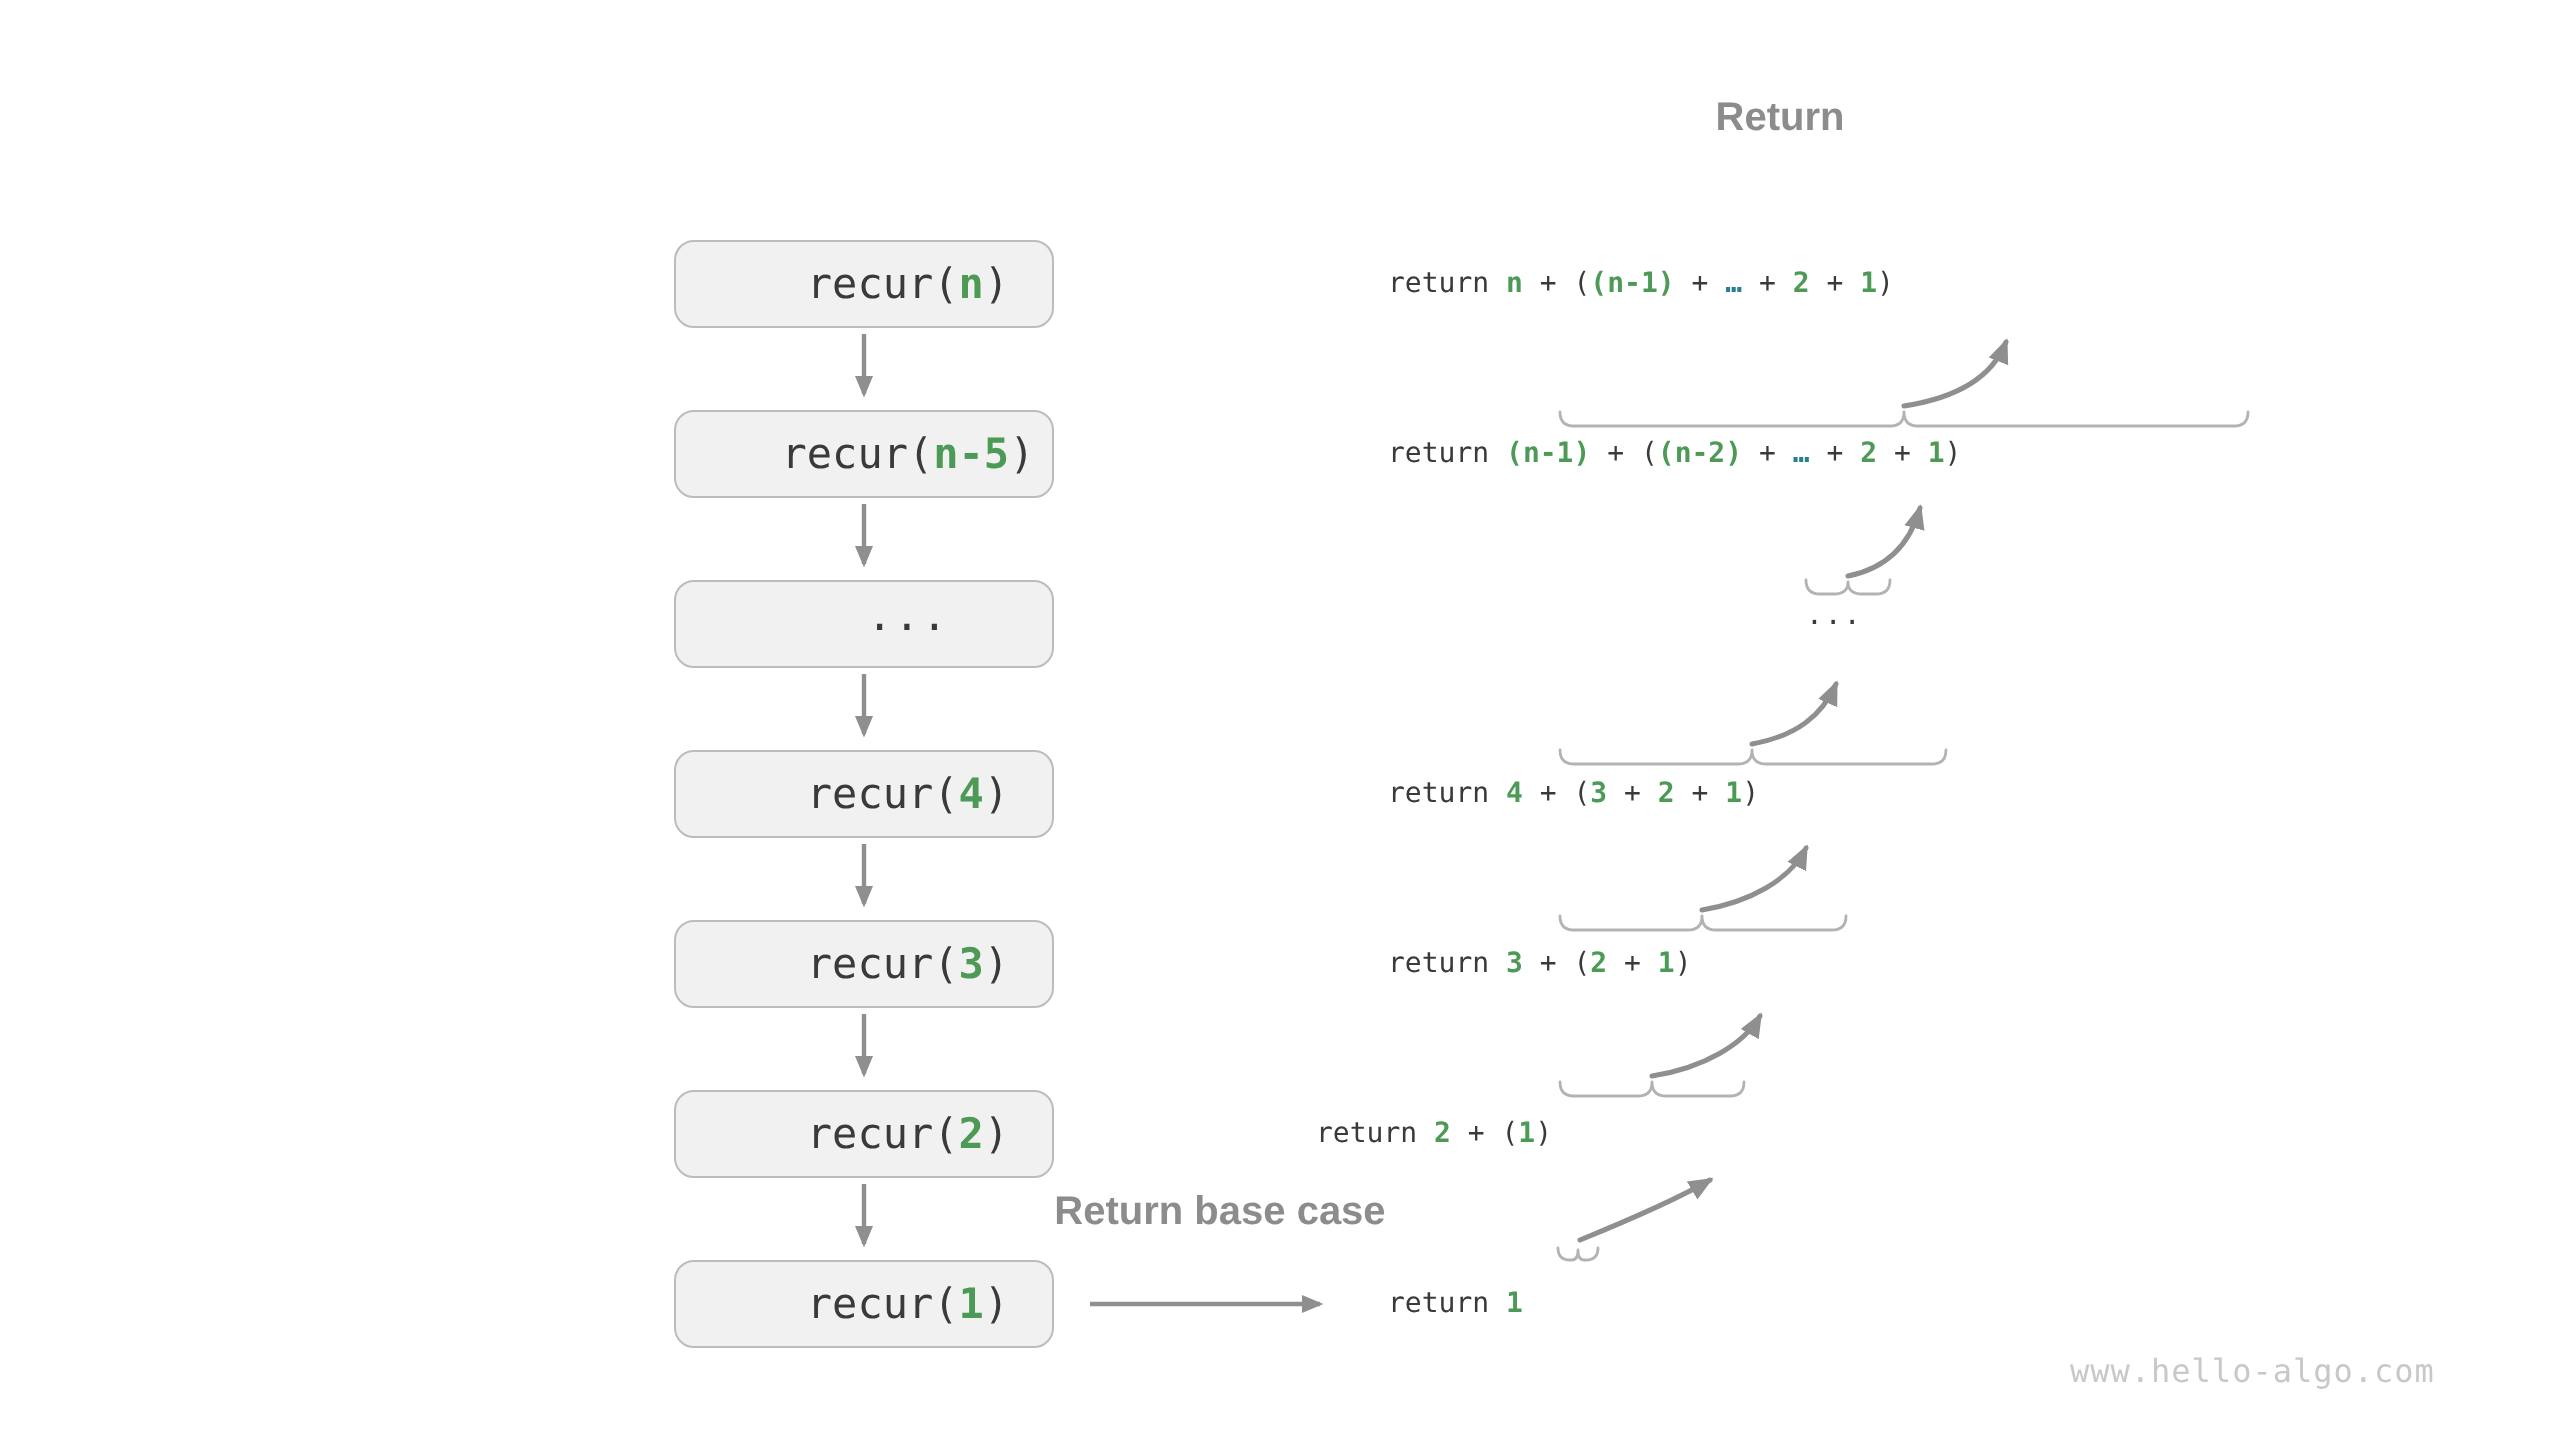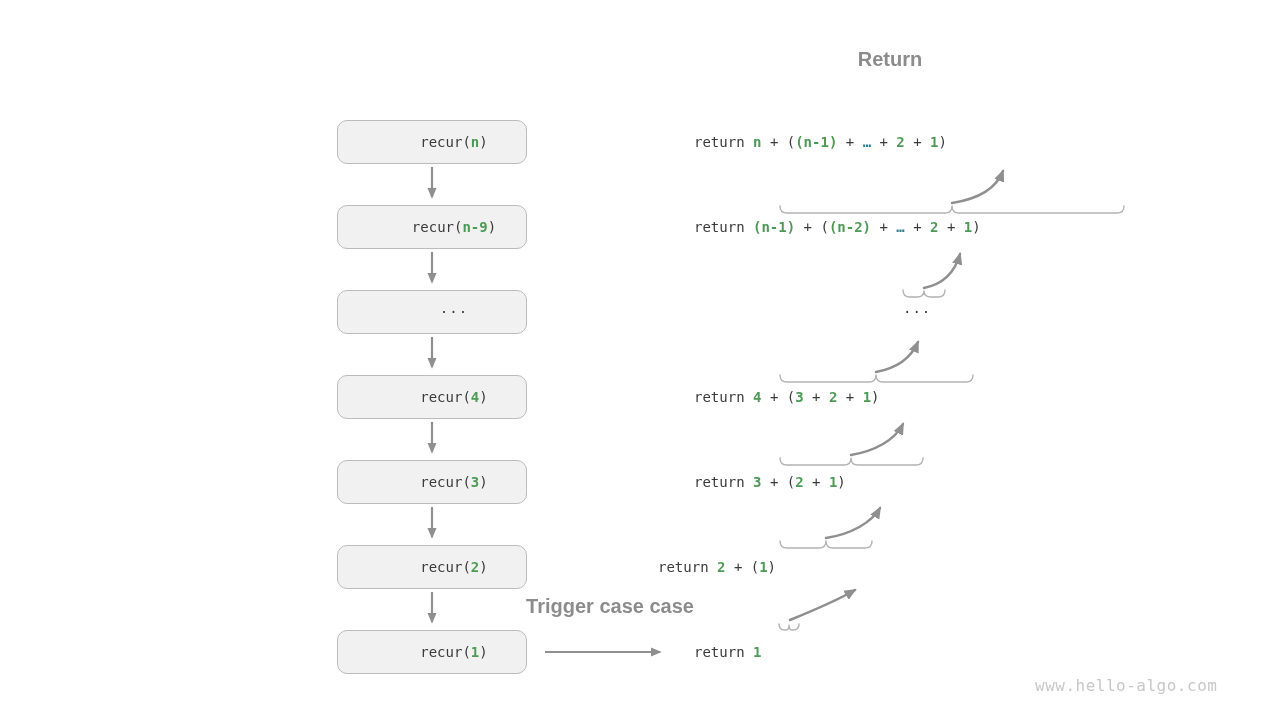--- a/index.html
+++ b/index.html
@@ -10,21 +10,21 @@
   .canvas svg.deco{position:absolute;left:0;top:0;pointer-events:none;}
   .hdr{
     position:absolute;text-align:center;
     font-family:"Liberation Sans","DejaVu Sans",sans-serif;
     font-weight:bold;font-size:20px;color:var(--graylabel);
   }
   .call-box{
     position:absolute;left:337px;width:190px;height:44px;box-sizing:border-box;
     background:var(--boxfill);border:1.5px solid var(--boxborder);border-radius:10px;
     display:flex;align-items:center;justify-content:center;
-    font-size:14px;color:var(--code);white-space:pre;padding-left:44px;
+    font-size:21px;color:var(--code);white-space:pre;padding-left:44px;
   }
   .ret-row{
     position:absolute;height:28px;line-height:28px;
     font-size:14px;color:var(--code);white-space:pre;
   }
   .seg-code{color:var(--code);}
   .seg-green{color:var(--green);font-weight:bold;}
   .seg-teal{color:var(--teal);font-weight:bold;}
   .dots{transform:translateY(-4px);display:inline-block;letter-spacing:1px;}
   .trigger-label{
@@ -74,32 +74,32 @@
     <path class="arrow" marker-end="url(#ah)" d="M876,372 C898,368 911,358 918,342"></path>
     <path class="arrow" marker-end="url(#ah)" d="M851,455 C875,451 895,440 903,424"></path>
     <path class="arrow" marker-end="url(#ah)" d="M826,538 C852,534 872,522 880,508"></path>
     <path class="arrow" marker-end="url(#ah)" d="M790,620 C812,611 838,600 855,590"></path>
   </svg>
 
   <div class="hdr" style="left:790px;top:48px;width:200px;">Return</div>
 
   <div id="call-column">
       <div class="call-box" style="top: 120px;"><span class="seg-code">recur(</span><span class="seg-green">n</span><span class="seg-code">)</span></div>
-      <div class="call-box" style="top: 205px;"><span class="seg-code">recur(</span><span class="seg-green">n-9</span><span class="seg-code">)</span></div>
+      <div class="call-box" style="top: 205px;"><span class="seg-code">recur(</span><span class="seg-green">n-5</span><span class="seg-code">)</span></div>
       <div class="call-box" style="top: 290px;"><span class="dots"><span class="seg-code">...</span></span></div>
       <div class="call-box" style="top: 375px;"><span class="seg-code">recur(</span><span class="seg-green">4</span><span class="seg-code">)</span></div>
       <div class="call-box" style="top: 460px;"><span class="seg-code">recur(</span><span class="seg-green">3</span><span class="seg-code">)</span></div>
       <div class="call-box" style="top: 545px;"><span class="seg-code">recur(</span><span class="seg-green">2</span><span class="seg-code">)</span></div>
       <div class="call-box" style="top: 630px;"><span class="seg-code">recur(</span><span class="seg-green">1</span><span class="seg-code">)</span></div>
     </div>
   <div id="return-column">
       <div class="ret-row" style="top: 128px; left: 694px;"><span class="seg-code">return </span><span class="seg-green">n</span><span class="seg-code"> + (</span><span class="seg-green">(n-1)</span><span class="seg-code"> + </span><span class="seg-teal">…</span><span class="seg-code"> + </span><span class="seg-green">2</span><span class="seg-code"> + </span><span class="seg-green">1</span><span class="seg-code">)</span></div>
       <div class="ret-row" style="top: 213px; left: 694px;"><span class="seg-code">return </span><span class="seg-green">(n-1)</span><span class="seg-code"> + (</span><span class="seg-green">(n-2)</span><span class="seg-code"> + </span><span class="seg-teal">…</span><span class="seg-code"> + </span><span class="seg-green">2</span><span class="seg-code"> + </span><span class="seg-green">1</span><span class="seg-code">)</span></div>
       <div class="ret-row" style="top: 298px; left: 903px;"><span class="dots"><span class="seg-code">...</span></span></div>
       <div class="ret-row" style="top: 383px; left: 694px;"><span class="seg-code">return </span><span class="seg-green">4</span><span class="seg-code"> + (</span><span class="seg-green">3</span><span class="seg-code"> + </span><span class="seg-green">2</span><span class="seg-code"> + </span><span class="seg-green">1</span><span class="seg-code">)</span></div>
       <div class="ret-row" style="top: 468px; left: 694px;"><span class="seg-code">return </span><span class="seg-green">3</span><span class="seg-code"> + (</span><span class="seg-green">2</span><span class="seg-code"> + </span><span class="seg-green">1</span><span class="seg-code">)</span></div>
       <div class="ret-row" style="top: 553px; left: 658px;"><span class="seg-code">return </span><span class="seg-green">2</span><span class="seg-code"> + (</span><span class="seg-green">1</span><span class="seg-code">)</span></div>
       <div class="ret-row" style="top: 638px; left: 694px;"><span class="seg-code">return </span><span class="seg-green">1</span></div>
     </div>
 
-  <div class="trigger-label">Trigger case case</div>
+  <div class="trigger-label">Return base case</div>
   <div class="watermark">www.hello-algo.com</div>
 </div>
 
 </body></html>

